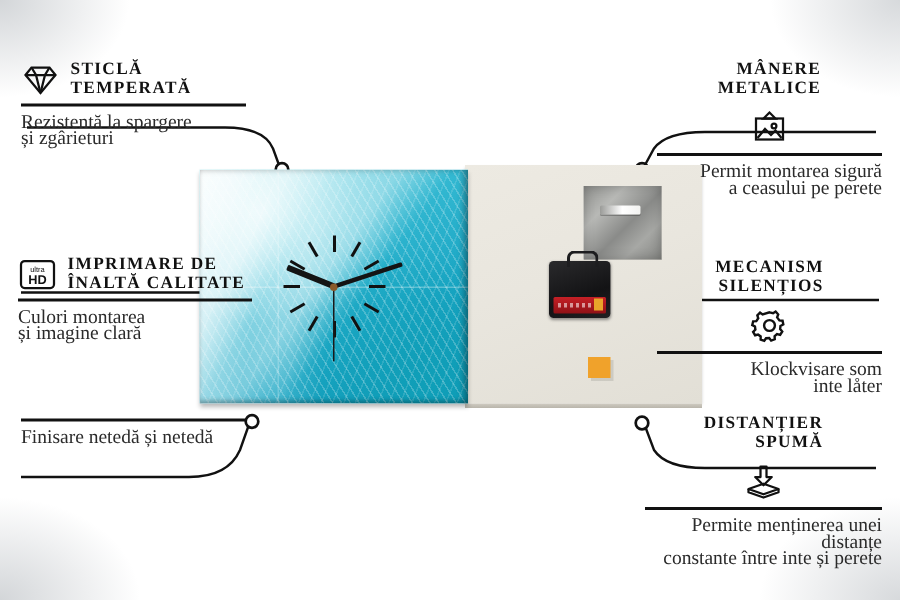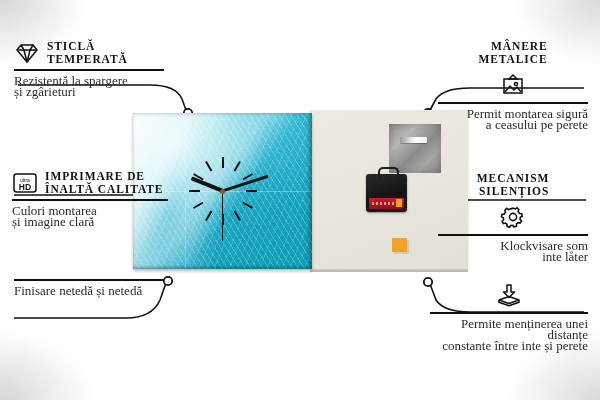--- a/index.html
+++ b/index.html
@@ -276,20 +276,22 @@
       </span>
     </div>
     <div class="rule"></div>
     <div class="sub">Klockvisare som</div>
     <div class="sub">inte låter</div>
   </div>
 
   <div class="callout right" style="left:430px;top:276px;width:158px;">
     <div class="hd">
       <span>
+        <span class="ttl" style="display:block">DISTANȚIER</span>
+        <span class="ttl" style="display:block">SPUMĂ</span>
       </span>
       <span class="ico">
         <svg viewBox="0 0 26 24">
             <g fill="none" stroke="currentColor" stroke-width="1.5" stroke-linejoin="round">
           <path d="M11 2 H15 V9 H18.5 L13 14.5 L7.5 9 H11 Z"></path>
           <path d="M13 13.5 L23 17 L13 20.5 L3 17 Z"></path>
           <path d="M3 17 V19.2 L13 22.7 L23 19.2 V17"></path>
         </g>
           </svg>
       </span>

